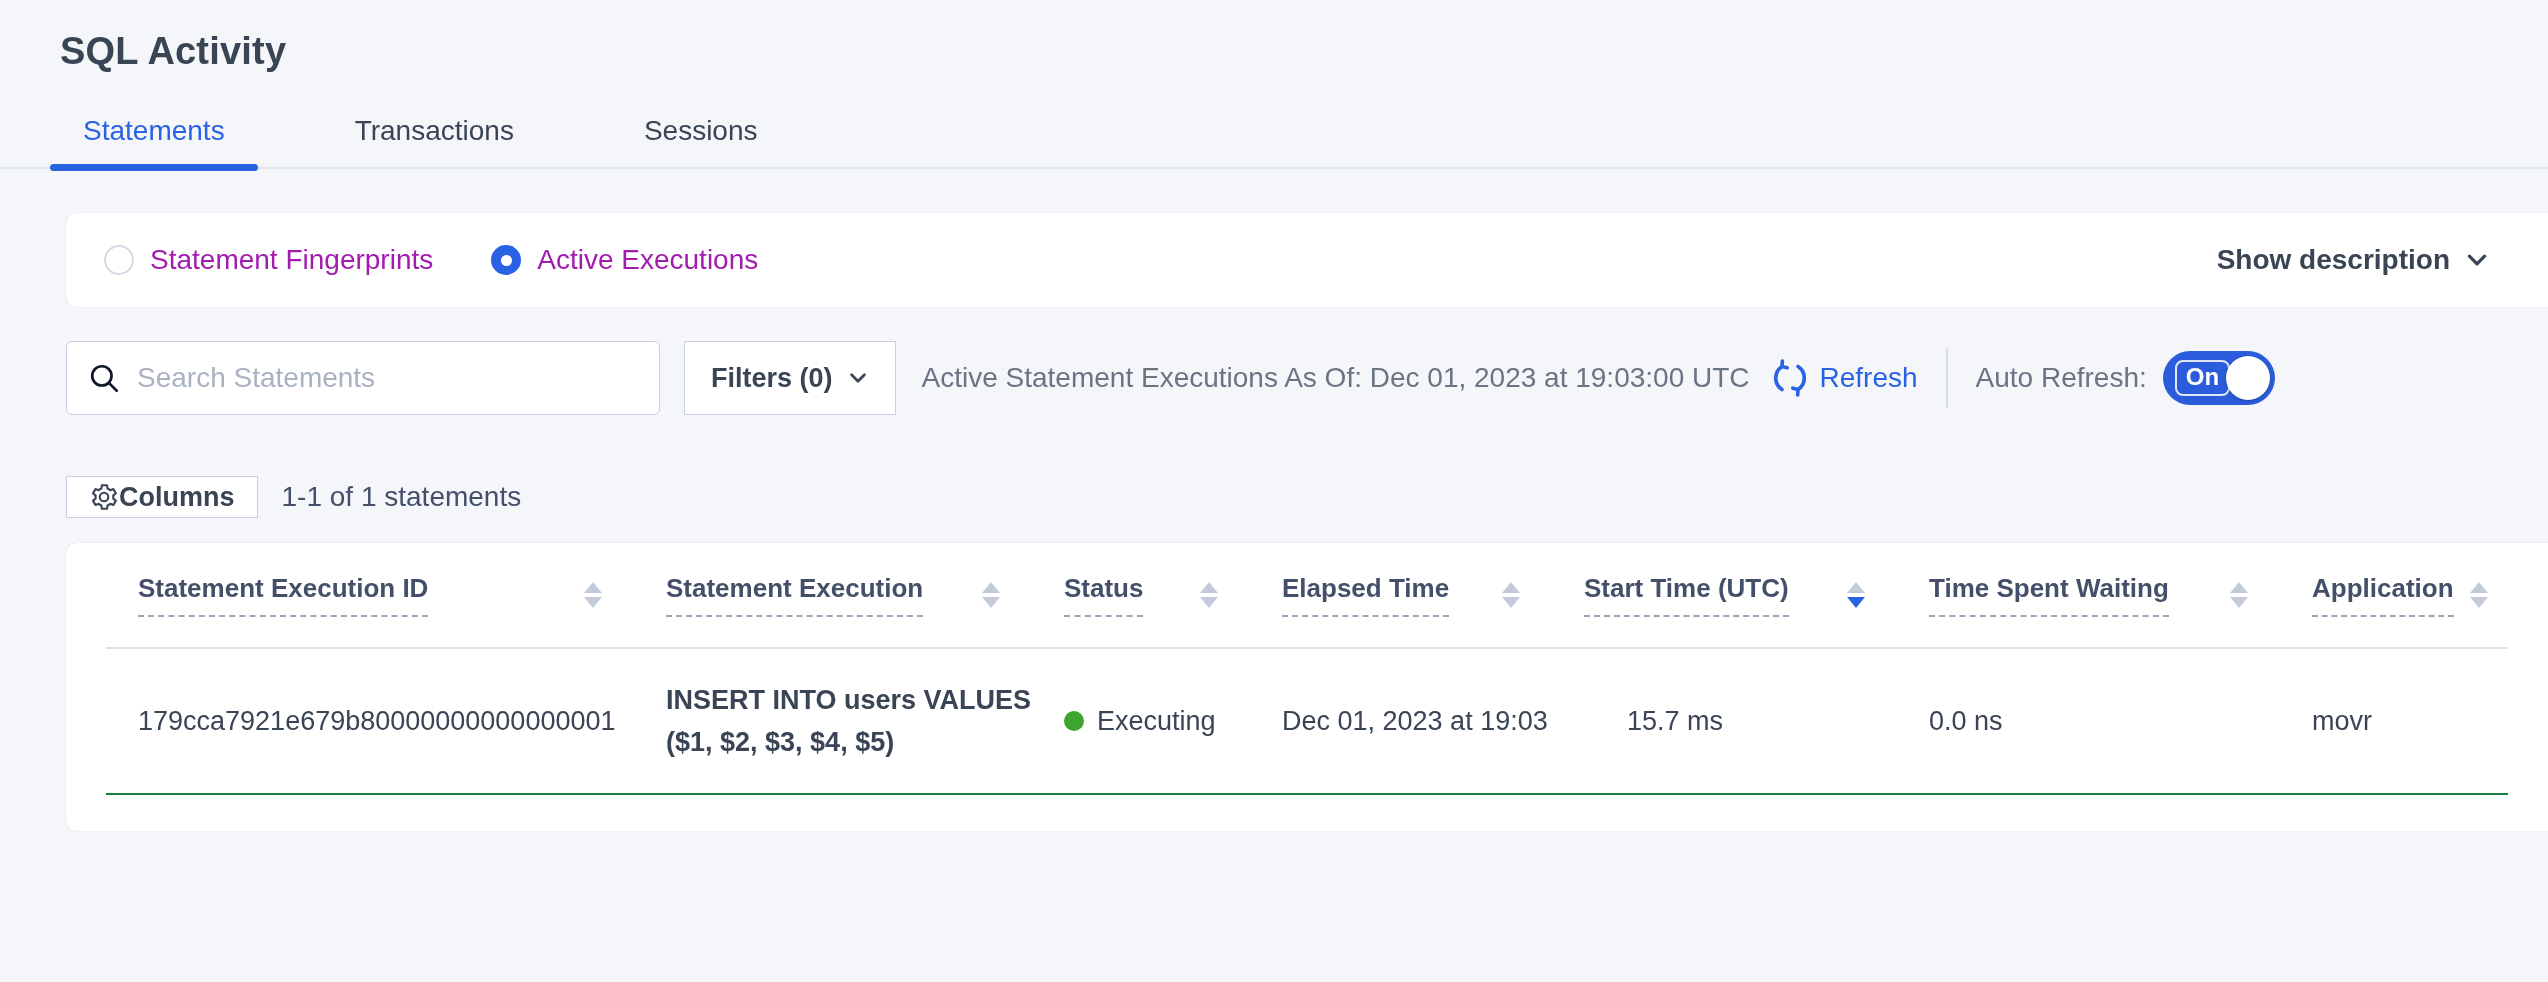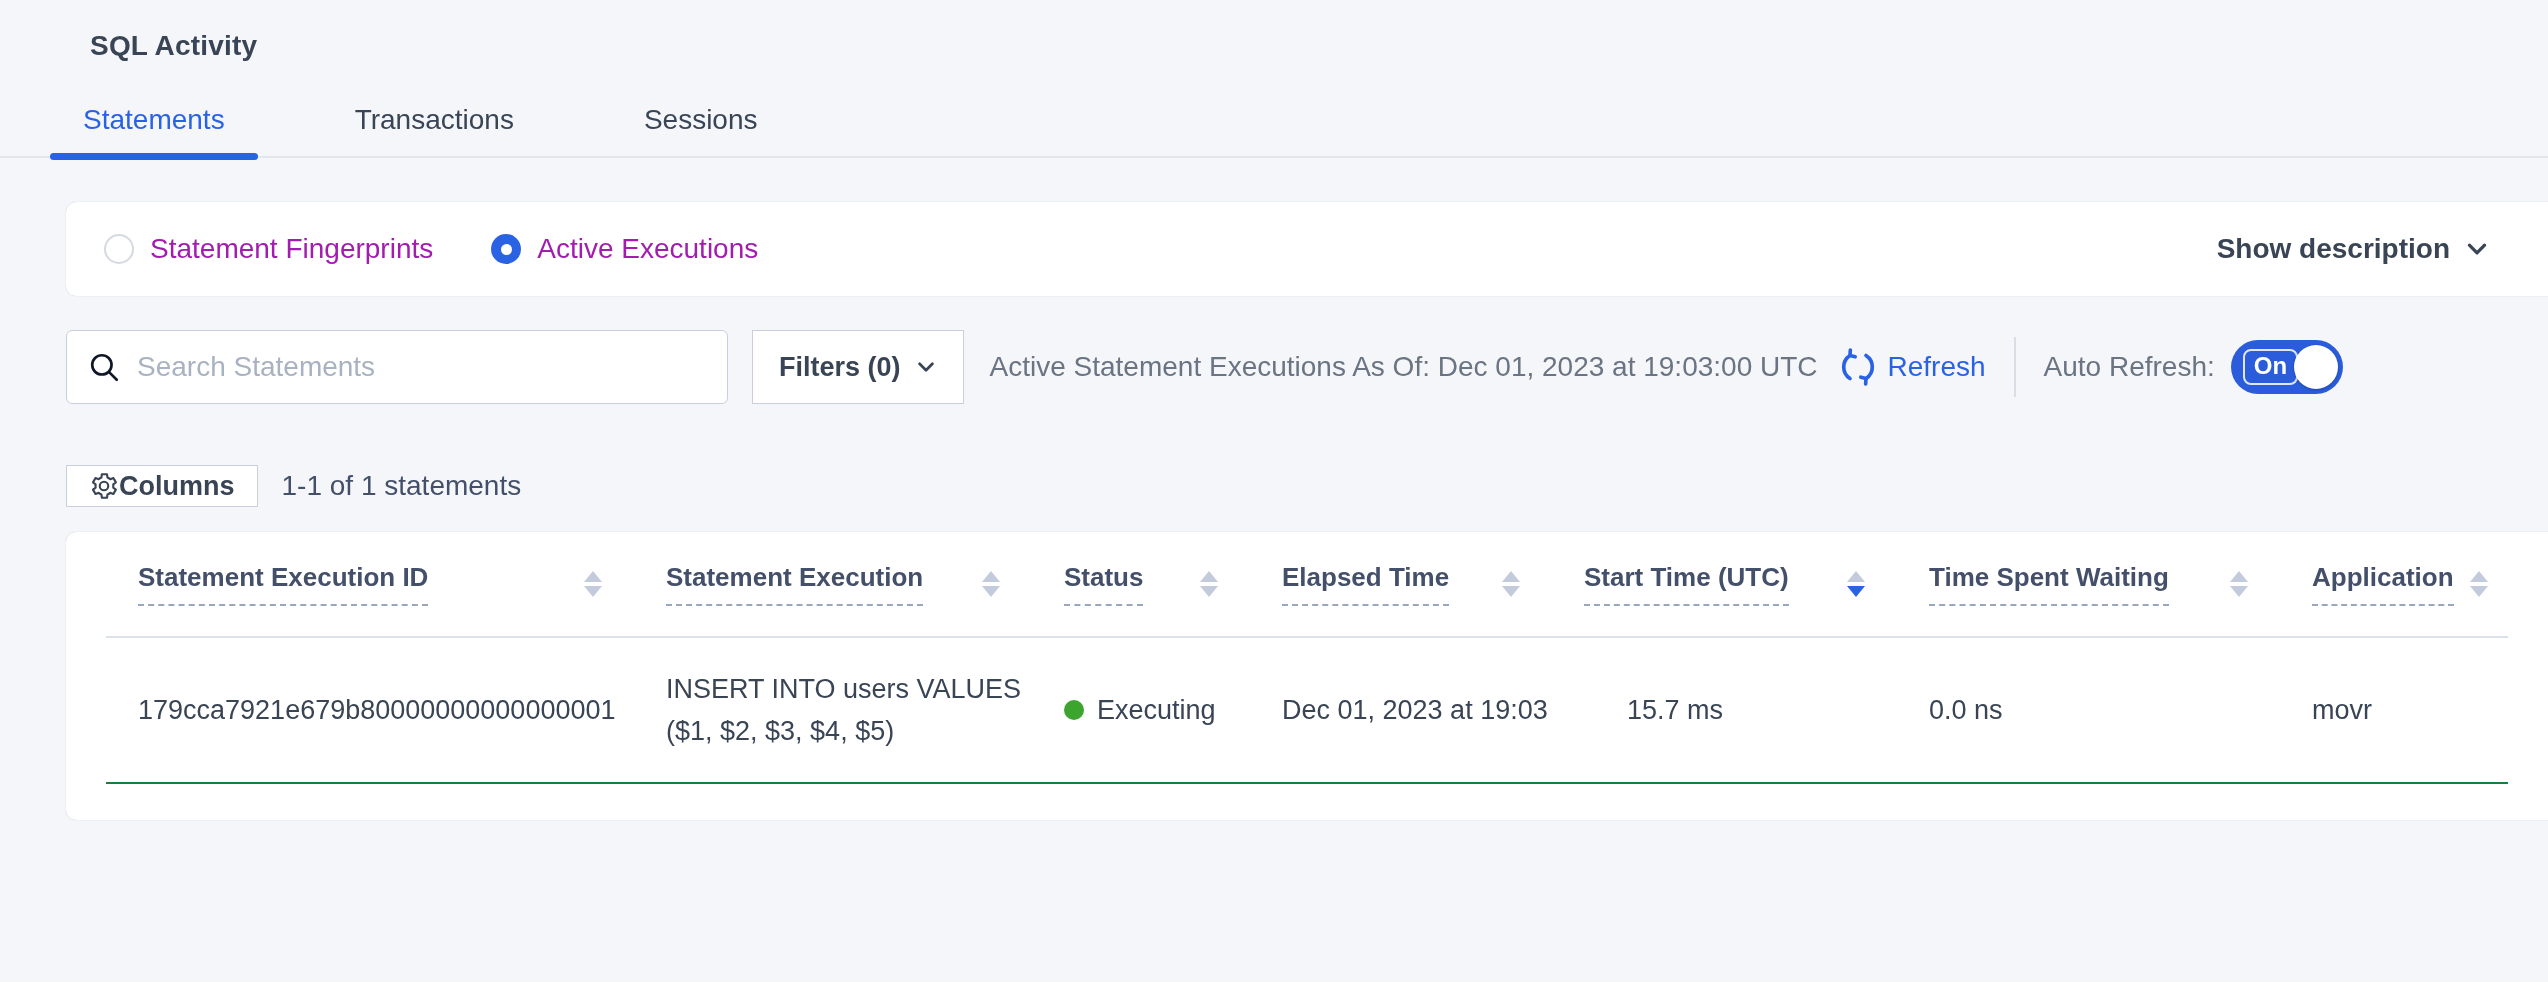--- a/index.html
+++ b/index.html
@@ -6,22 +6,22 @@
   html, body { width: 2548px; height: 982px; overflow: hidden; }
   body {
     background: #f4f6fa;
     font-family: "Liberation Sans", "DejaVu Sans", sans-serif;
     color: #394455;
   }
   .page { padding-top: 30px; }
 
   
   .page-title {
-    margin-left: 90px;
-    font-size: 28px;
+    margin-left: 60px;
+    font-size: 38px;
     font-weight: 700;
     color: #394455;
     letter-spacing: .2px;
   }
 
   
   .tabs {
     margin-top: 42px;
     padding-left: 50px;
     border-bottom: 2px solid #e2e7ee;
@@ -85,21 +85,21 @@
 
   
   .toolbar {
     margin-left: 66px;
     margin-top: 33px;
     display: flex;
     align-items: center;
     height: 76px;
   }
   .search-box {
-    width: 662px; height: 74px;
+    width: 594px; height: 74px;
     background: #fff;
     border: 1px solid #c9cfdd;
     border-radius: 6px;
     display: flex; align-items: center;
     padding: 0 20px; gap: 16px;
   }
   .search-box input {
     border: none; outline: none; flex: 1;
     font-size: 28px; color: #394455;
     font-family: inherit;
@@ -195,21 +195,21 @@
     padding-bottom: 11px;
     border-bottom: 2px dashed #9aa6bb;
     white-space: nowrap;
   }
   .sort-arrows { display: flex; flex-direction: column; gap: 4px; flex: 0 0 auto; }
   .arr { width: 0; height: 0; border-left: 9px solid transparent; border-right: 9px solid transparent; }
   .arr-up { border-bottom: 11px solid #c2cadb; }
   .arr-down { border-top: 11px solid #c2cadb; }
   .sorted-desc .arr-down { border-top-color: #2a62e4; }
   .td { font-size: 27px; color: #394455; }
-  .sql-cell { line-height: 42px; padding-right: 30px; }
+  .sql-cell { line-height: 42px; padding-right: 30px; font-weight: bold; }
   .status-cell { display: flex; align-items: center; gap: 13px; }
   .status-dot { width: 20px; height: 20px; border-radius: 50%; flex: 0 0 auto; }
 
   .icon { display: inline-flex; flex: 0 0 auto; }
 </style>
 </head>
 <body>
 
 <div class="page">
 

